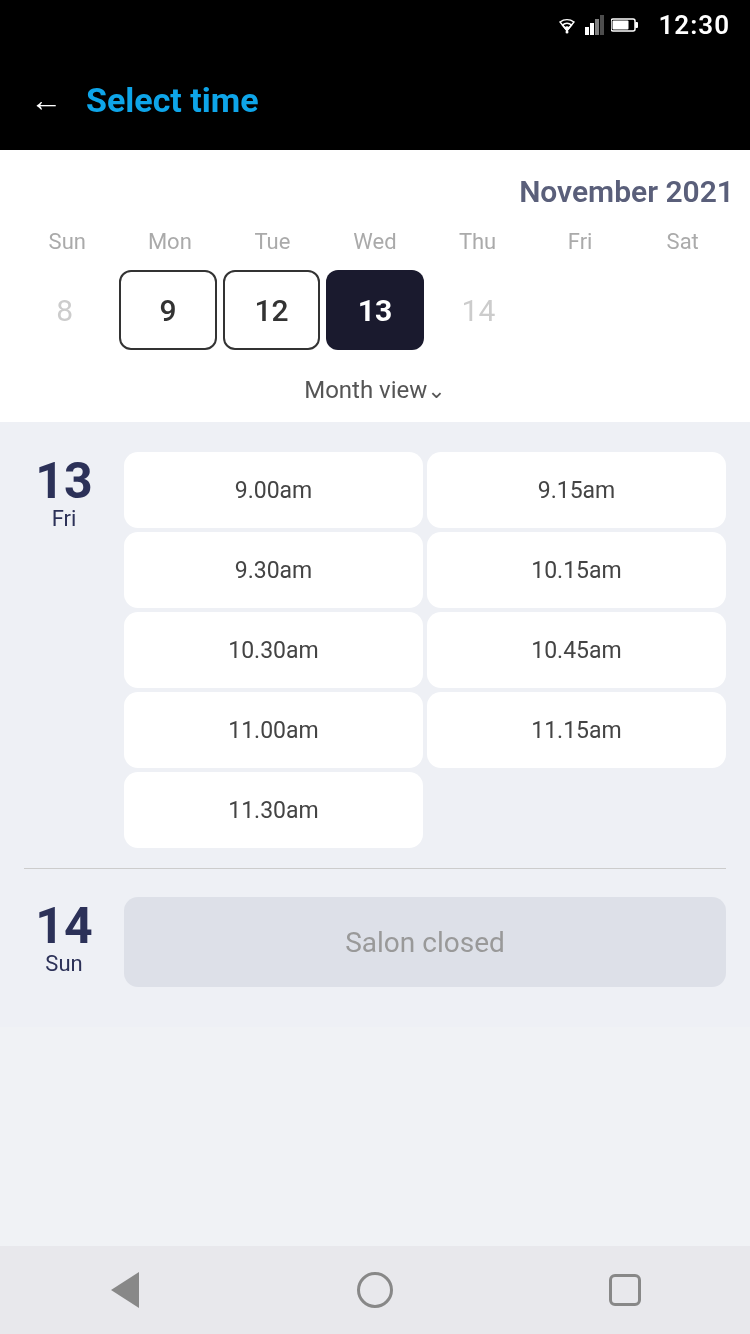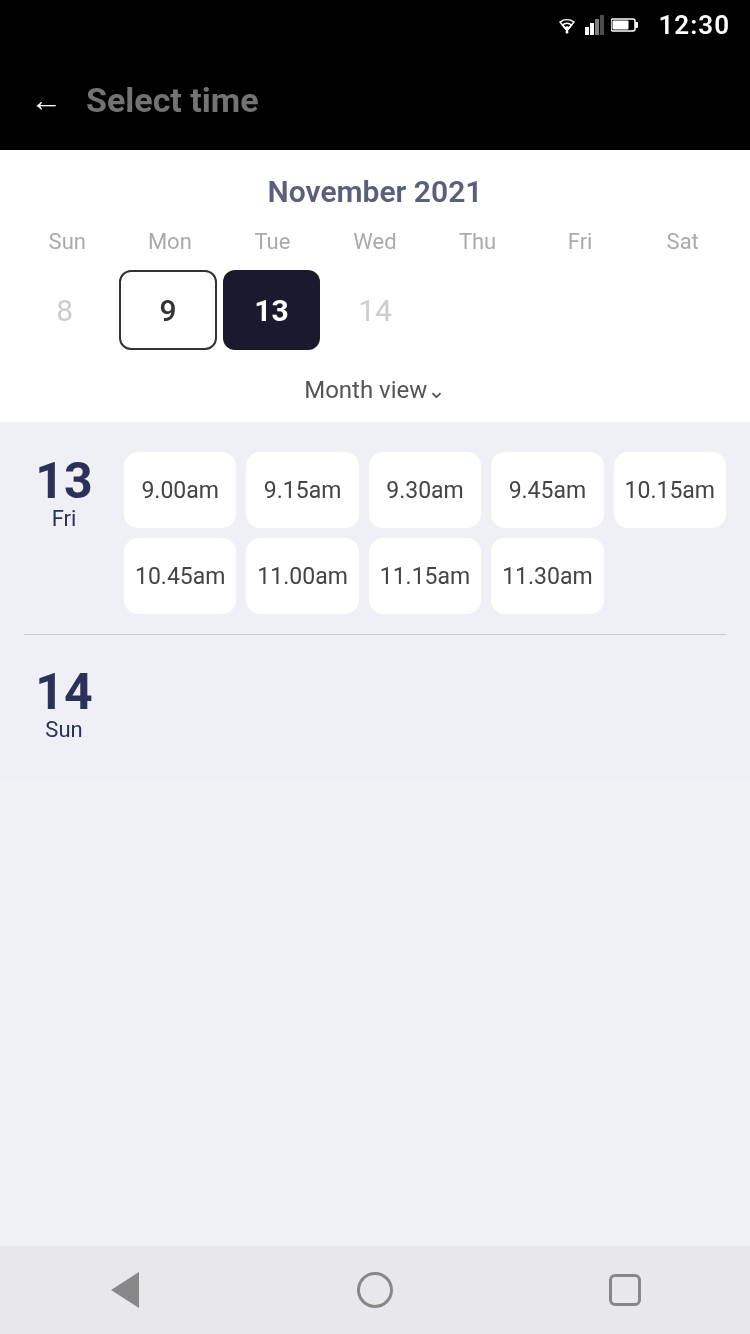--- a/index.html
+++ b/index.html
@@ -44,32 +44,32 @@
       gap: 24px;
     }
     .back-btn {
       color: #fff;
       font-size: 32px;
       cursor: pointer;
       display: flex;
       align-items: center;
     }
     .header-title {
-      color: #737373;
+      color: #0ea5e9;
       font-size: 34px;
       font-weight: 700;
     }
 
     
     .calendar-section {
       background: #fff;
       padding: 24px 16px 0 16px;
     }
     .month-title {
-      text-align: center;
+      text-align: right;
       font-size: 30px;
       font-weight: 600;
       color: #5a5f7a;
       margin-bottom: 16px;
     }
     .weekdays {
       display: grid;
       grid-template-columns: repeat(7, 1fr);
       margin-bottom: 12px;
     }
@@ -151,22 +151,22 @@
       line-height: 1;
     }
     .day-name {
       font-size: 22px;
       color: #2c3158;
       font-weight: 400;
     }
     .time-grid {
       flex: 1;
       display: grid;
-      grid-template-columns: repeat(5, 1fr);
-      gap: 10px;
+      grid-template-columns: repeat(2, 1fr);
+      gap: 4px;
     }
     .time-slot {
       background: #fff;
       border-radius: 14px;
       height: 76px;
       display: flex;
       align-items: center;
       justify-content: center;
       font-size: 23px;
       color: #444;
@@ -286,20 +286,21 @@
     <div class="weekday-label">Tue</div>
     <div class="weekday-label">Wed</div>
     <div class="weekday-label">Thu</div>
     <div class="weekday-label">Fri</div>
     <div class="weekday-label">Sat</div>
   </div>
 
   <div class="calendar-row" id="calendar-days">
   <div class="cal-day disabled">8</div>
       <div class="cal-day outlined">9</div>
+      <div class="cal-day outlined">12</div>
       <div class="cal-day selected">13</div>
       <div class="cal-day disabled">14</div>
     </div>
 
   <div class="month-view-row">
     <span>Month view</span>
     <span class="chevron-down">⌄</span>
   </div>
 </div>
 
@@ -307,36 +308,39 @@
 
   <div class="day-block">
     <div class="day-label">
       <span class="day-number">13</span>
       <span class="day-name">Fri</span>
     </div>
     <div class="time-grid" id="time-grid-13">
     <div class="time-slot">9.00am</div>
         <div class="time-slot">9.15am</div>
         <div class="time-slot">9.30am</div>
-        <div class="time-slot">9.45am</div>
         <div class="time-slot">10.15am</div>
+        <div class="time-slot">10.30am</div>
         <div class="time-slot">10.45am</div>
         <div class="time-slot">11.00am</div>
         <div class="time-slot">11.15am</div>
         <div class="time-slot">11.30am</div>
       </div>
   </div>
 
   <div class="divider"></div>
 
   <div class="closed-block">
     <div class="day-label">
       <span class="day-number">14</span>
       <span class="day-name">Sun</span>
     </div>
+    <div class="closed-box">
+      <span>Salon closed</span>
+    </div>
   </div>
 
 </div>
 
 <div style="height: 88px;"></div>
 
 <div class="bottom-nav">
   <div class="nav-btn">
     <div class="triangle-left"></div>
   </div>

